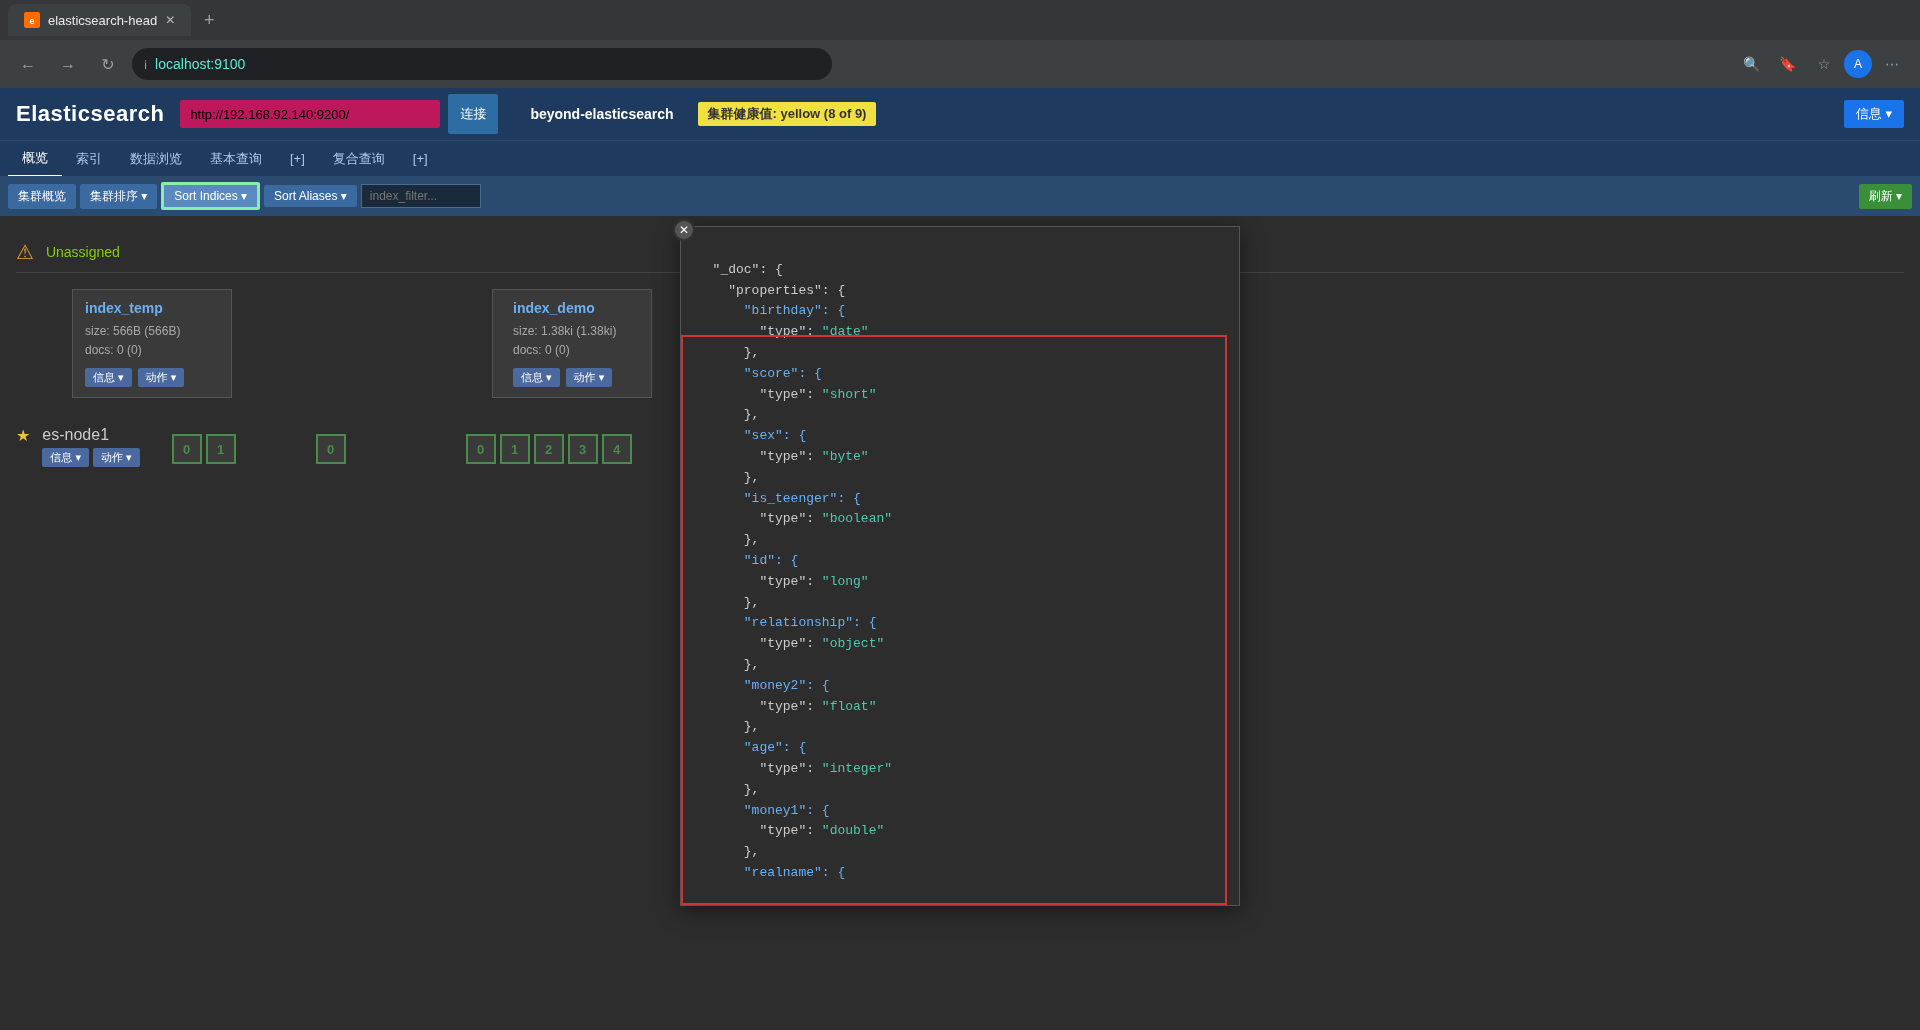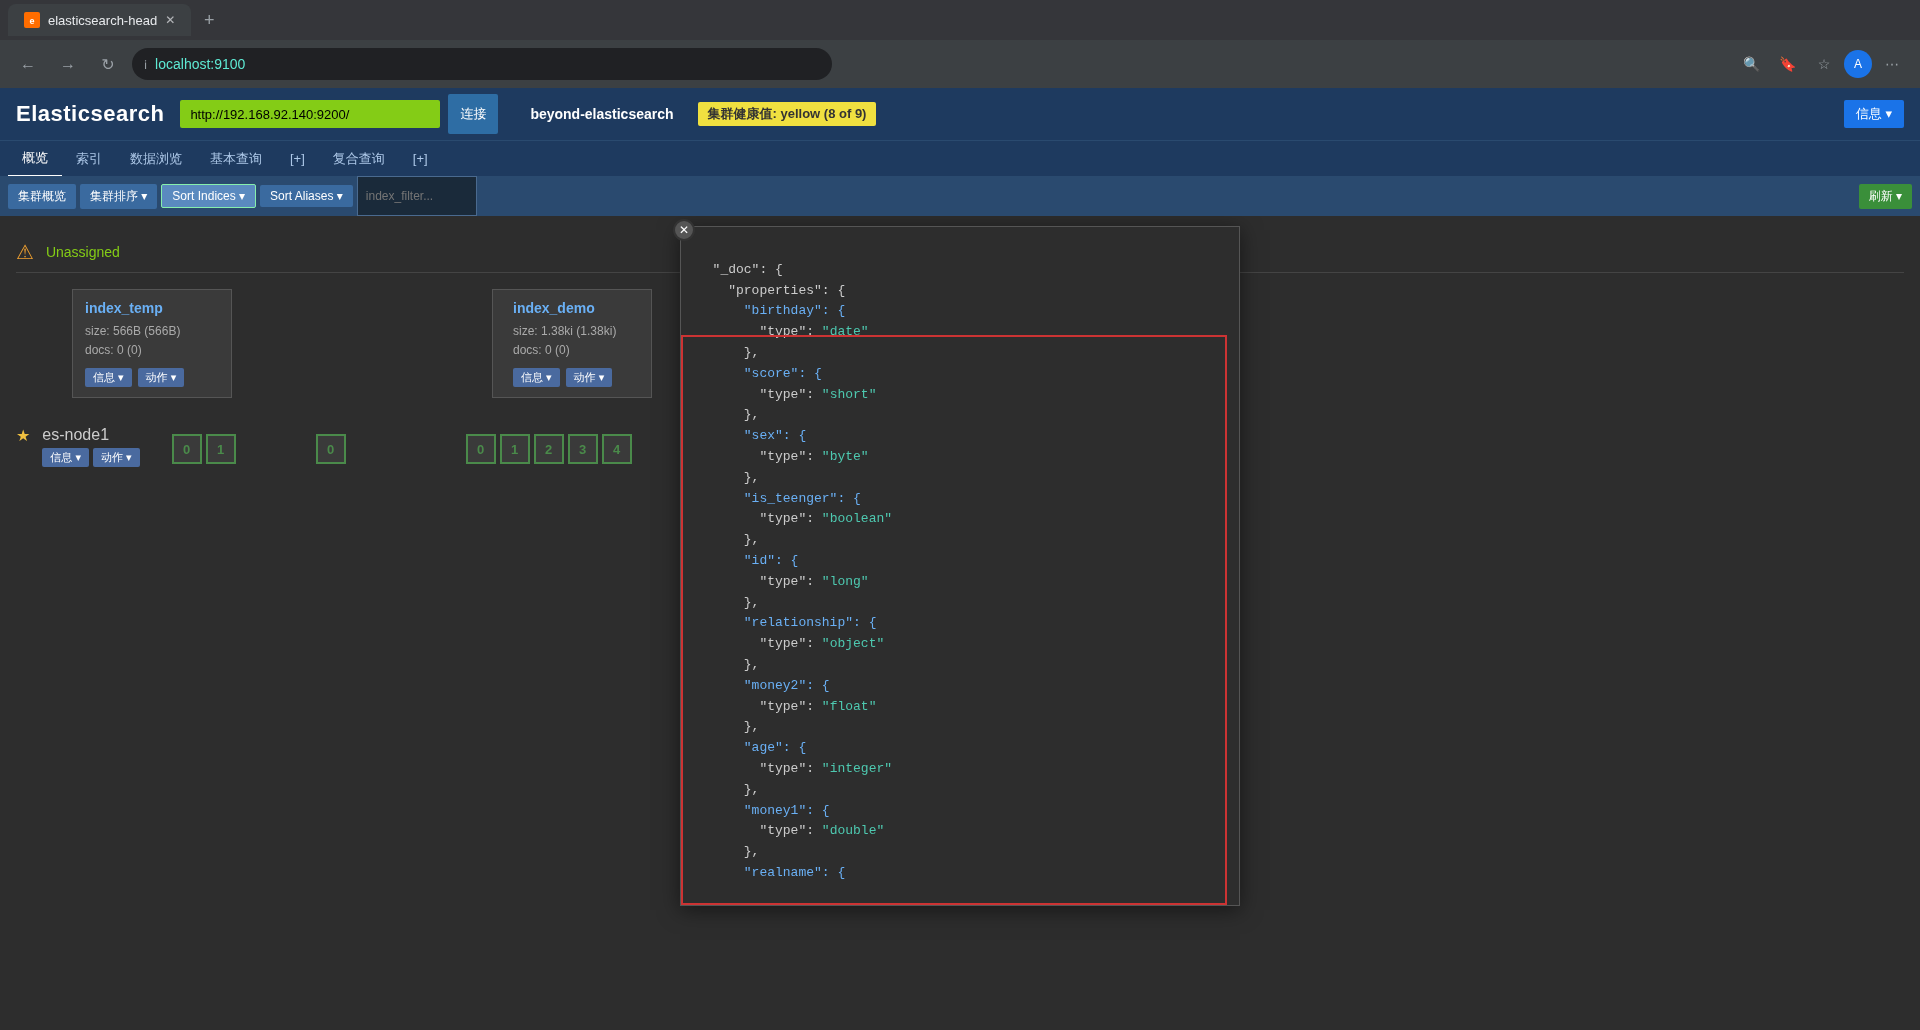--- a/index.html
+++ b/index.html
@@ -22,35 +22,35 @@
     .nav-right .nav-btn { font-size: 14px; }
     .avatar { width: 28px; height: 28px; border-radius: 50%; background: #1a73e8; display: flex; align-items: center; justify-content: center; color: white; font-size: 12px; cursor: pointer; }
 
     
     .app-content { flex: 1; background: #fff; display: flex; flex-direction: column; overflow: hidden; }
 
     
     .app-header { background: #1e3a5f; display: flex; align-items: center; padding: 0 16px; height: 52px; gap: 16px; }
     .app-title { color: white; font-size: 22px; font-weight: bold; letter-spacing: 0.5px; }
     .url-input-container { display: flex; align-items: center; gap: 8px; }
-    .url-input { background: #84cc16; border: none; padding: 8px 10px; font-size: 13px; width: 260px; height: 28px; border-radius: 2px; }
+    .url-input { background: #be185d; border: none; padding: 8px 10px; font-size: 13px; width: 260px; height: 28px; border-radius: 2px; }
     .connect-btn { background: #2e6da4; color: white; border: none; padding: 4px 12px; font-size: 13px; cursor: pointer; height: 40px; border-radius: 2px; }
     .cluster-name { color: white; font-size: 14px; font-weight: bold; margin-left: 16px; }
     .health-badge { background: #f0e040; color: #333; font-size: 13px; font-weight: bold; padding: 3px 10px; border-radius: 2px; margin-left: 8px; }
     .info-btn-right { background: #1a73e8; color: white; border: none; padding: 4px 12px; font-size: 13px; cursor: pointer; height: 28px; border-radius: 2px; margin-left: auto; }
 
     
     .nav-tabs { background: #1e3a5f; display: flex; align-items: center; padding: 0 8px; height: 36px; border-top: 1px solid #2a4a6f; }
     .nav-tab { color: #adc8e8; font-size: 13px; padding: 0 14px; height: 36px; display: flex; align-items: center; cursor: pointer; }
     .nav-tab.active { color: white; border-bottom: 2px solid white; }
 
     
     .toolbar { background: #2a4a6f; display: flex; align-items: center; padding: 4px 8px; gap: 4px; height: 40px; }
     .toolbar-btn { background: #3a6a9f; color: white; border: none; padding: 4px 10px; font-size: 12px; cursor: pointer; border-radius: 2px; display: flex; align-items: center; gap: 4px; }
-    .sort-btn { background: #5a8abf; border: 1px solid #86efac; }
+    .sort-btn { background: #5a8abf; border: 3px solid #86efac; }
     .refresh-btn { background: #3a8f3a; margin-left: auto; }
 
     
     .main-area { flex: 1; background: #2d2d2d; display: flex; overflow: hidden; position: relative; }
 
     
     .cluster-panel { background: #2d2d2d; padding: 16px; flex: 1; overflow-y: auto; }
 
     
     .unassigned-section { display: flex; align-items: center; gap: 12px; padding: 8px 0; border-bottom: 1px solid #444; margin-bottom: 12px; }
@@ -162,21 +162,21 @@
       <div class="nav-tab">
         <span>[+]</span>
       </div>
     </div>
 
     <div class="toolbar">
       <button class="toolbar-btn">集群概览</button>
       <button class="toolbar-btn">集群排序 ▾</button>
       <button class="toolbar-btn sort-btn">Sort Indices ▾</button>
       <button class="toolbar-btn">Sort Aliases ▾</button>
-      <input style="background: rgb(26, 42, 58); border: 1px solid rgb(74, 106, 143); color: rgb(204, 204, 204); padding: 19px 8px; font-size: 12px; height: 24px; width: 120px;" type="text" placeholder="index_filter...">
+      <input style="background: rgb(26, 42, 58); border: 1px solid rgb(74, 106, 143); color: rgb(204, 204, 204); padding: 3px 8px; font-size: 12px; height: 24px; width: 120px;" type="text" placeholder="index_filter...">
       <button class="toolbar-btn refresh-btn" style="margin-left:auto;">刷新 ▾</button>
     </div>
 
     <div class="main-area">
 
       <div class="cluster-panel">
 
         <div class="unassigned-section">
           <span class="warning-icon">⚠</span>
           <span class="unassigned-label">Unassigned</span>

